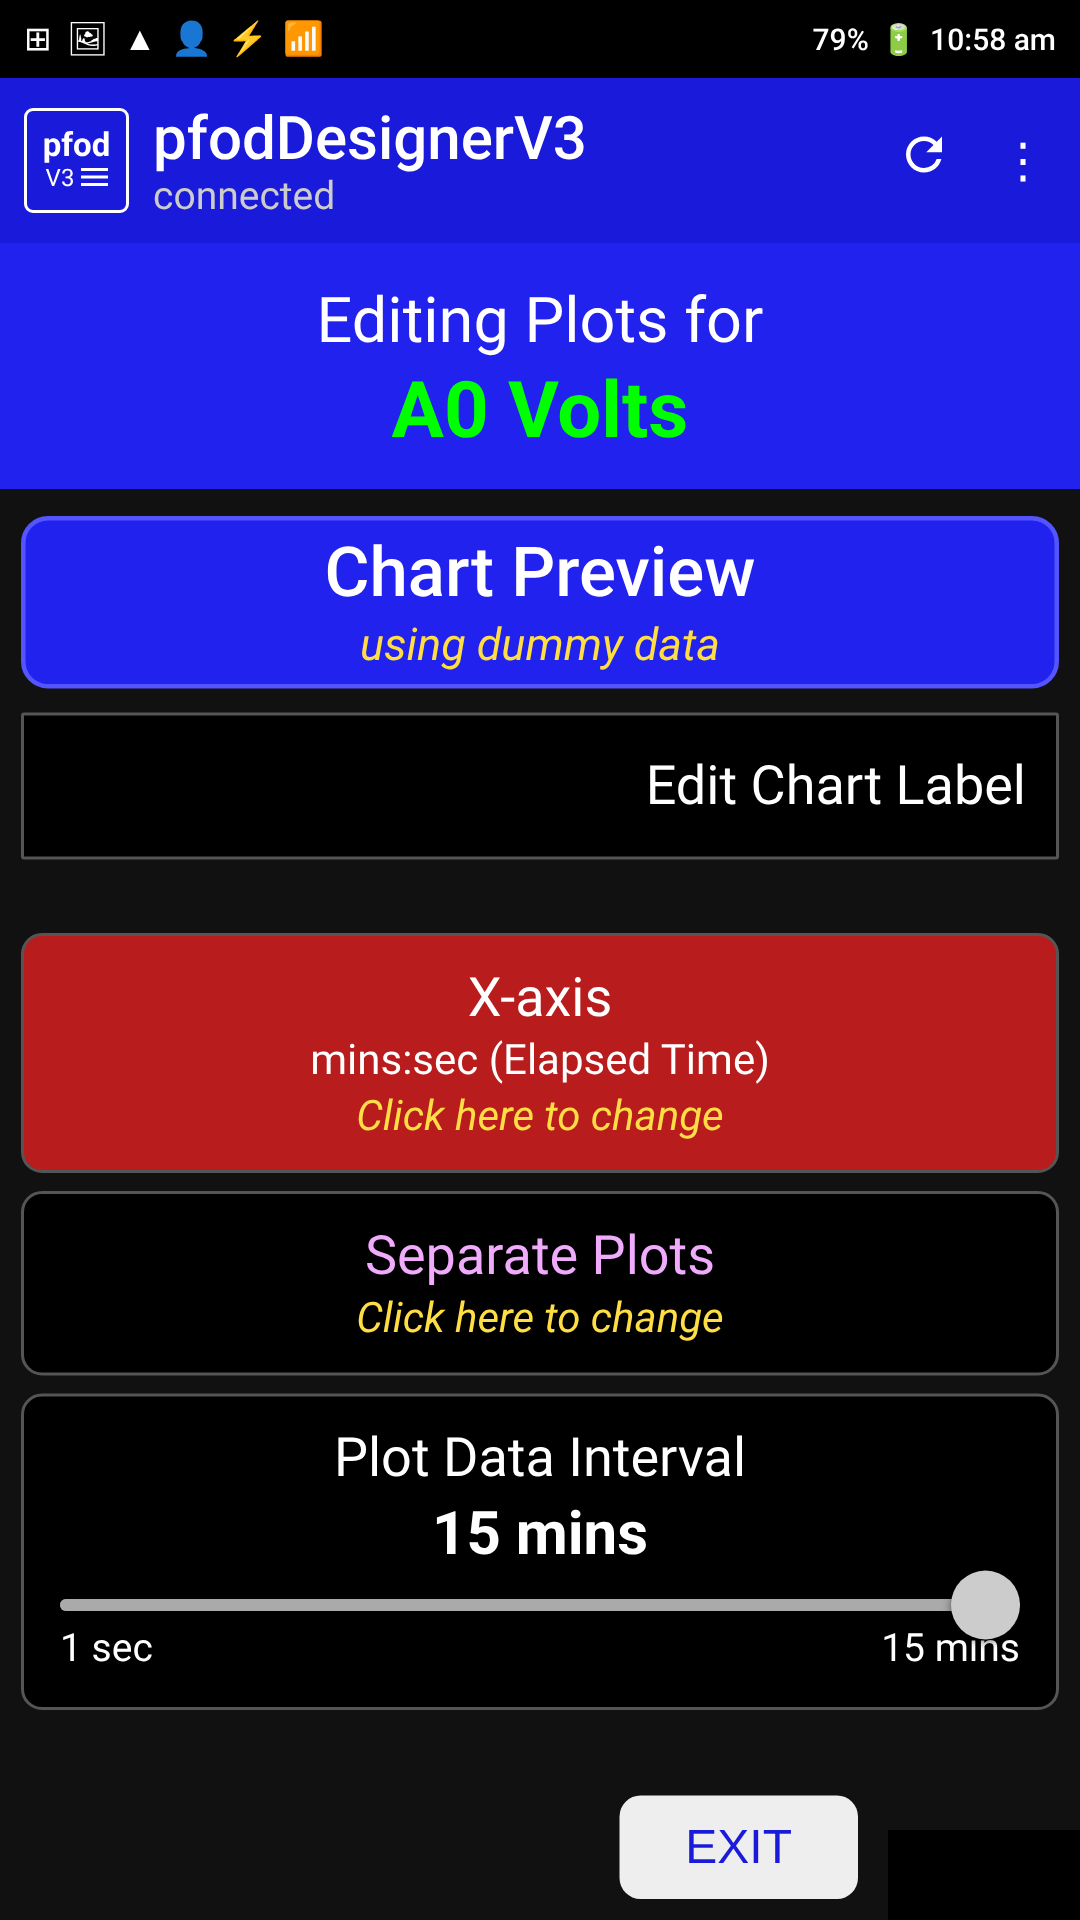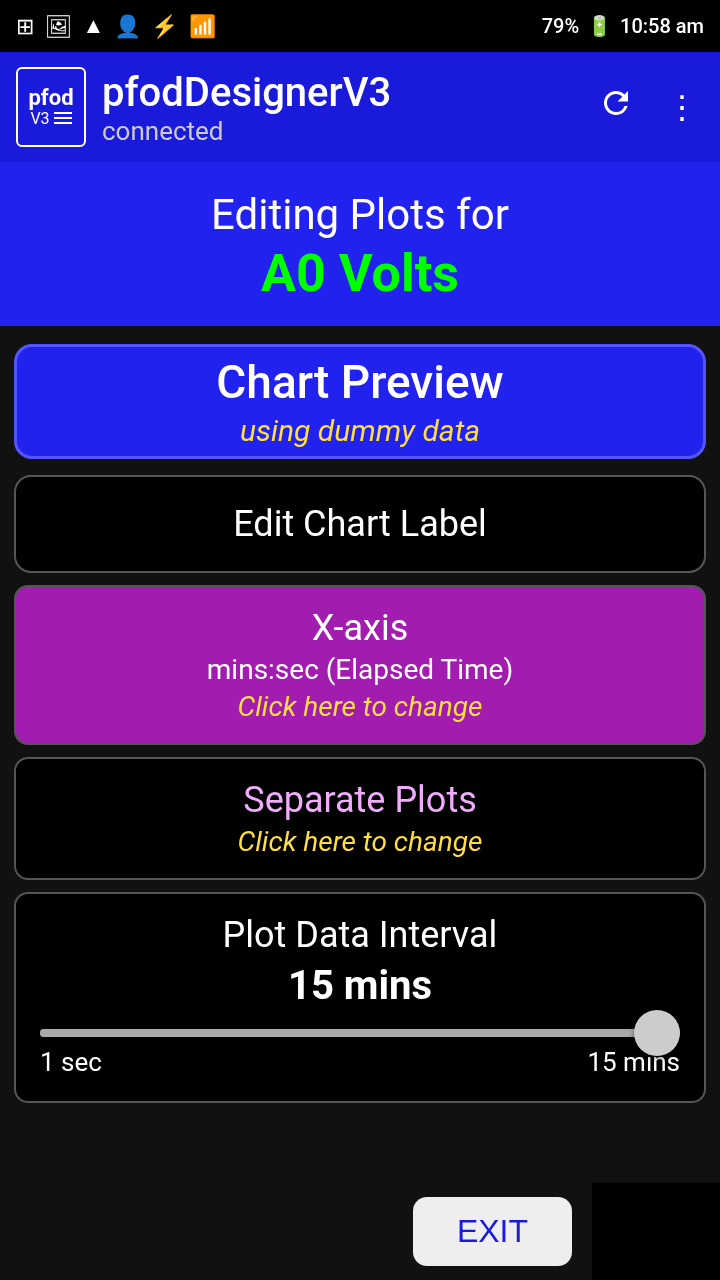--- a/index.html
+++ b/index.html
@@ -43,21 +43,21 @@
       display: flex;
       align-items: center;
       padding: 10px 16px;
       height: 110px;
     }
     .app-icon {
       background: #1a1adb;
       border: 2px solid #fff;
       border-radius: 6px;
       width: 70px;
-      height: 80px;
+      height: 70px;
       display: flex;
       flex-direction: column;
       align-items: center;
       justify-content: center;
       margin-right: 16px;
       flex-shrink: 0;
     }
     .app-icon-pfod {
       color: #fff;
       font-size: 22px;
@@ -154,39 +154,40 @@
       color: #ffdd44;
       font-size: 30px;
       font-style: italic;
       margin-top: 4px;
     }
 
     
     .action-btn {
       background: #000;
       border: 2px solid #555;
-      border-radius: 17px;
+      border-radius: 2px;
       padding: 26px 20px;
-      text-align: center;
+      text-align: right;
       cursor: pointer;
     }
     .action-btn-label {
       color: #fff;
       font-size: 36px;
       font-weight: 400;
     }
 
     
     .xaxis-btn {
-      background: #a21caf;
+      background: #b91c1c;
       border: 2px solid #555;
       border-radius: 14px;
       padding: 20px;
       text-align: center;
       cursor: pointer;
+      margin-top: 37px;
     }
     .xaxis-title {
       color: #fff;
       font-size: 36px;
     }
     .xaxis-detail {
       color: #fff;
       font-size: 28px;
       margin-top: 4px;
     }

